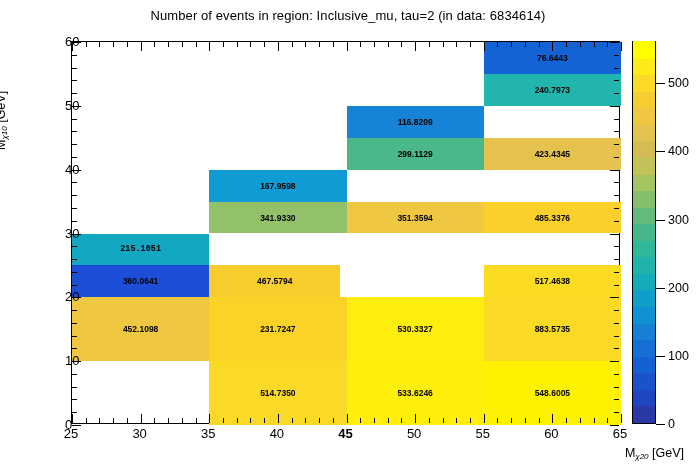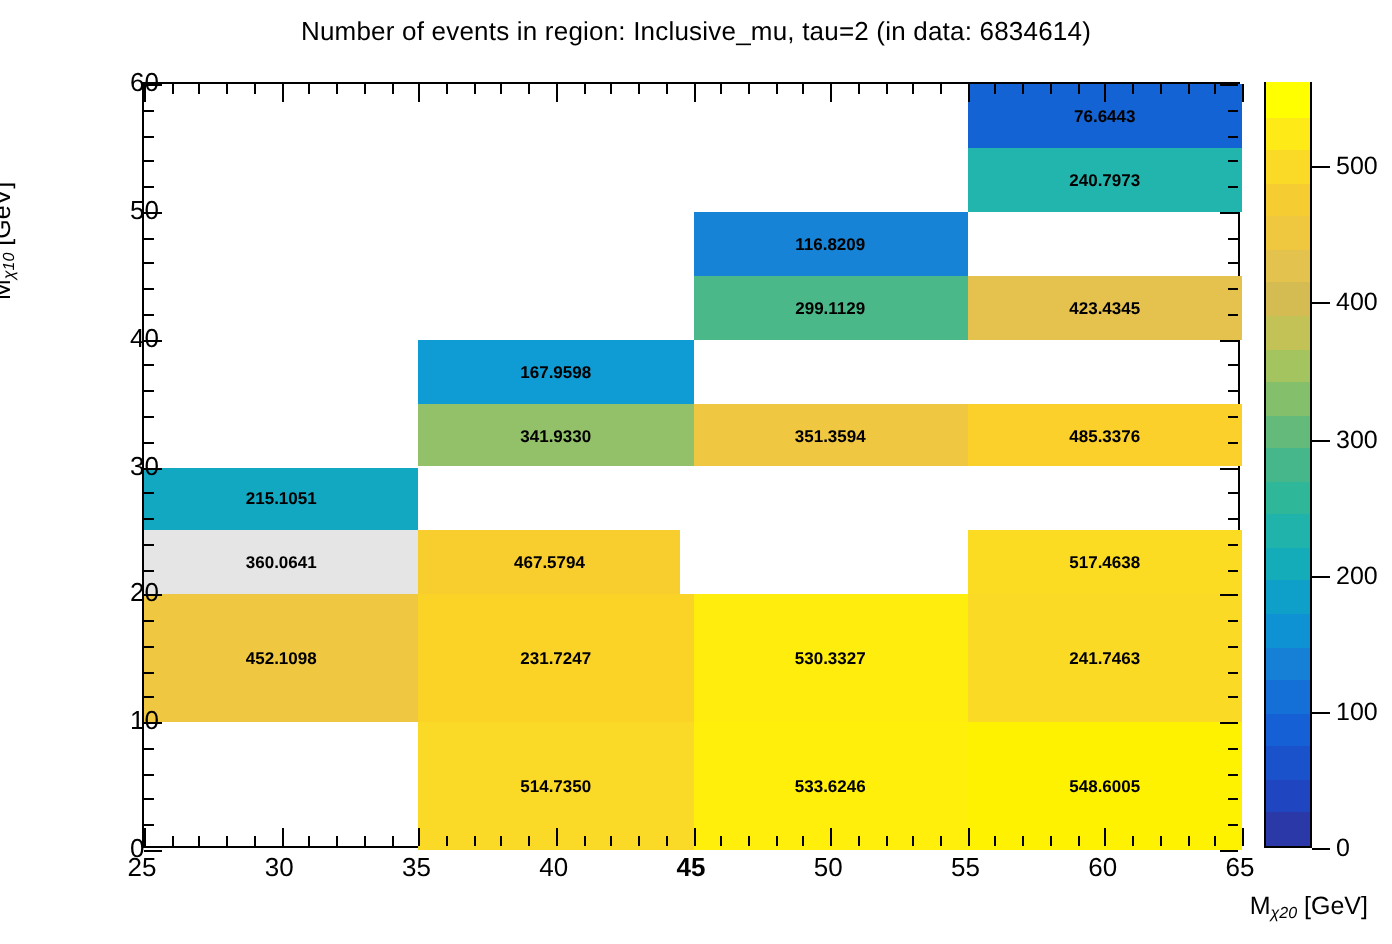--- a/index.html
+++ b/index.html
@@ -74,24 +74,24 @@
 <body>
 
 <div id="canvas">
 
   <div id="title">Number of events in region: Inclusive_mu, tau=2 (in data: 6834614)</div>
 
   <div id="plot">
       <div class="cell" style="left: 0px; top: 255.333px; width: 137.25px; height: 63.8333px; background: rgb(240, 199, 65);">
         <div class="cell-label">452.1098</div>
       </div>
-      <div class="cell" style="left: 0px; top: 223.417px; width: 137.25px; height: 31.9167px; background: #e5e5e5;">
+      <div class="cell" style="left: 0px; top: 223.417px; width: 137.25px; height: 31.9167px; background: #1d4ed8;">
         <div class="cell-label">360.0641</div>
       </div>
-      <div class="cell" style="left: 0px; top: 191.5px; width: 137.25px; height: 31.9167px; background: rgb(18, 168, 194);">
+      <div class="cell" style="left: 0px; top: 191.5px; width: 137.25px; height: 31.9167px; background: rgb(18, 168, 194); font-family: Liberation Mono, monospace;">
         <div class="cell-label">215.1051</div>
       </div>
       <div class="cell" style="left: 137.25px; top: 319.167px; width: 137.25px; height: 63.8333px; background: rgb(251, 217, 39);">
         <div class="cell-label">514.7350</div>
       </div>
       <div class="cell" style="left: 137.25px; top: 255.333px; width: 137.25px; height: 63.8333px; background: rgb(251, 211, 39);">
         <div class="cell-label">231.7247</div>
       </div>
       <div class="cell" style="left: 137.25px; top: 223.417px; width: 131px; height: 31.9167px; background: rgb(248, 205, 46);">
         <div class="cell-label">467.5794</div>
@@ -114,21 +114,21 @@
       <div class="cell" style="left: 274.5px; top: 95.75px; width: 137.25px; height: 31.9167px; background: rgb(74, 184, 137);">
         <div class="cell-label">299.1129</div>
       </div>
       <div class="cell" style="left: 274.5px; top: 63.8333px; width: 137.25px; height: 31.9167px; background: rgb(22, 131, 214);">
         <div class="cell-label">116.8209</div>
       </div>
       <div class="cell" style="left: 411.75px; top: 319.167px; width: 137.25px; height: 63.8333px; background: rgb(255, 242, 0);">
         <div class="cell-label">548.6005</div>
       </div>
       <div class="cell" style="left: 411.75px; top: 255.333px; width: 137.25px; height: 63.8333px; background: rgb(251, 218, 37);">
-        <div class="cell-label">241.7463</div>
+        <div class="cell-label">883.5735</div>
       </div>
       <div class="cell" style="left: 411.75px; top: 223.417px; width: 137.25px; height: 31.9167px; background: rgb(252, 220, 34);">
         <div class="cell-label">517.4638</div>
       </div>
       <div class="cell" style="left: 411.75px; top: 159.583px; width: 137.25px; height: 31.9167px; background: rgb(251, 208, 42);">
         <div class="cell-label">485.3376</div>
       </div>
       <div class="cell" style="left: 411.75px; top: 95.75px; width: 137.25px; height: 31.9167px; background: rgb(229, 194, 78);">
         <div class="cell-label">423.4345</div>
       </div>

